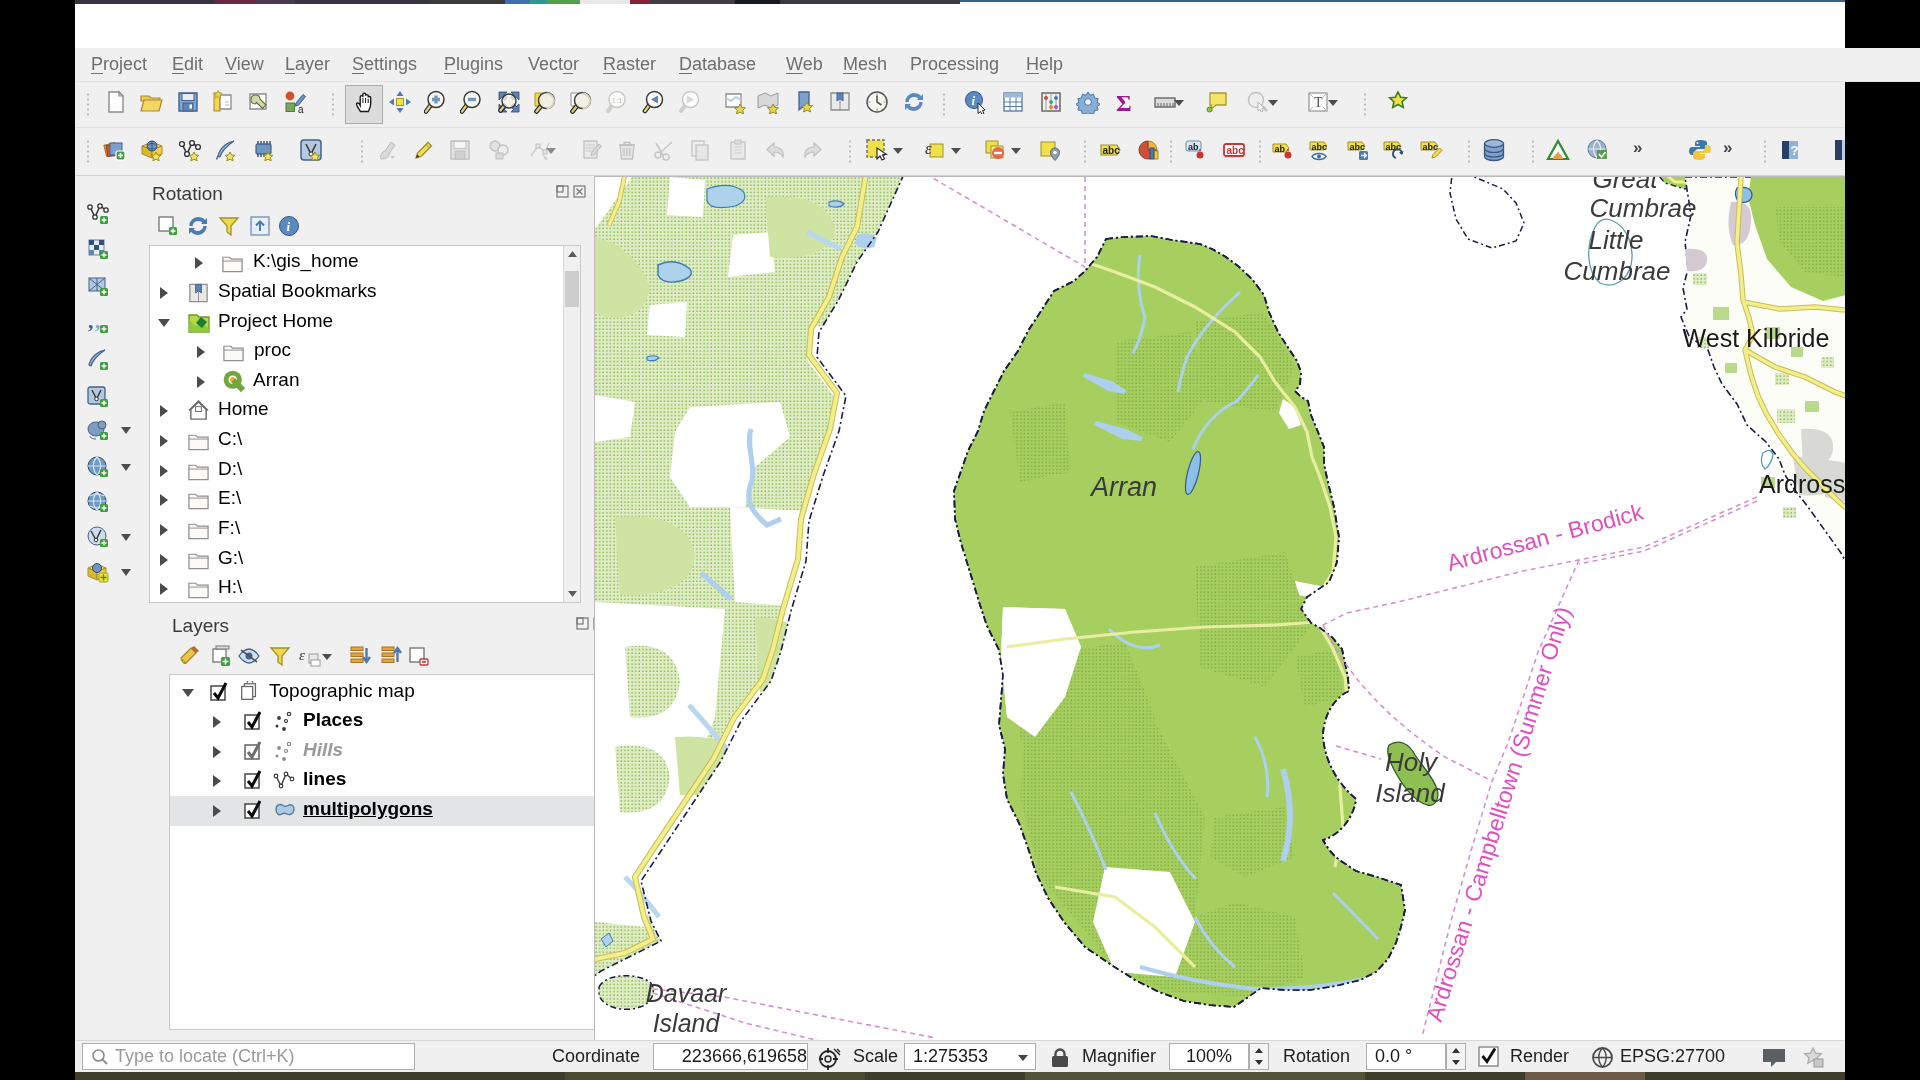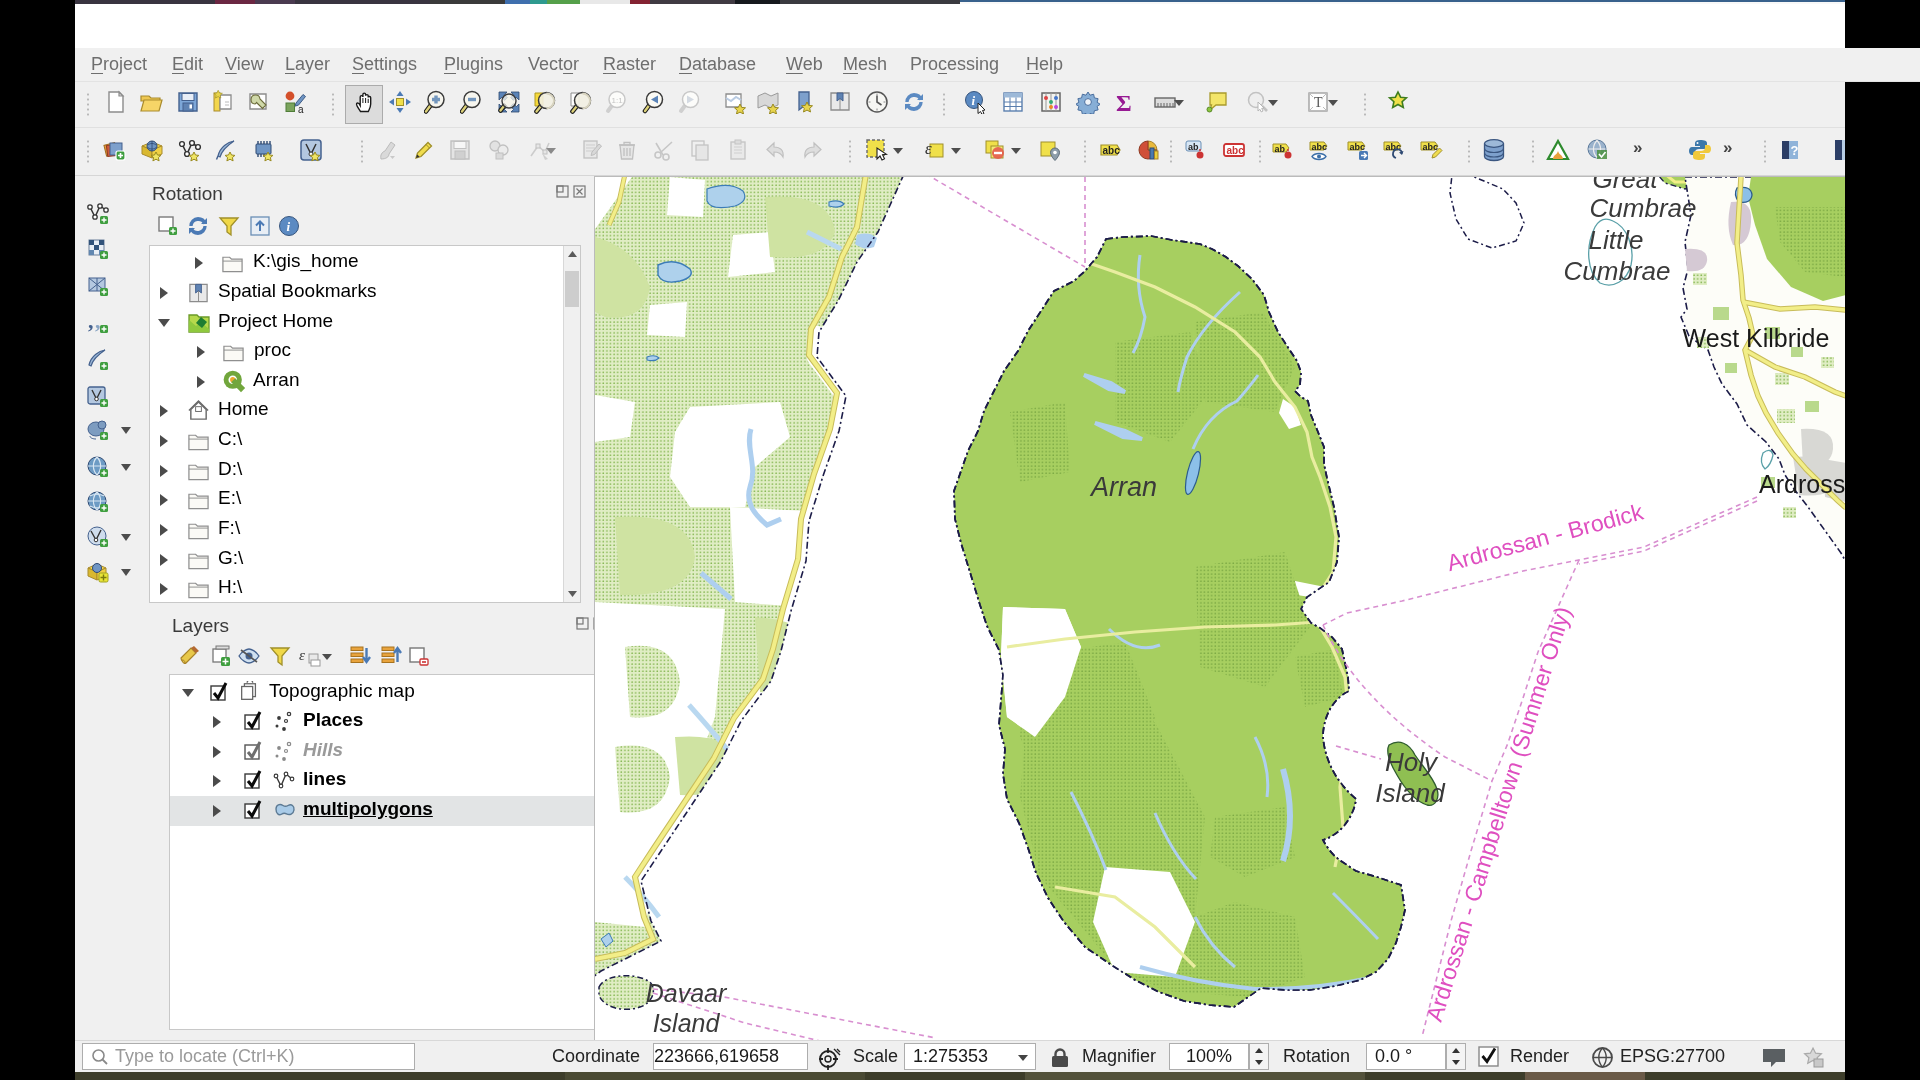--- a/index.html
+++ b/index.html
@@ -992,21 +992,21 @@
     </div>
     <div id="statusbar">
       <div class="sbbox" style="left:7px;width:333px;">
           <svg style="position:absolute;left:8px;top:4px" width="18" height="18" viewBox="0 0 18 18">
             <circle cx="7.5" cy="7.5" r="5.5" fill="none" stroke="#8a8a8a" stroke-width="1.6"></circle>
             <path d="M11.5 11.5 L16 16" stroke="#8a8a8a" stroke-width="1.8"></path>
           </svg>
           <span style="position:absolute;left:32px;top:2px;color:#9a9a9a;">Type to locate (Ctrl+K)</span>
         </div>
       <span class="sb" style="left:477px">Coordinate</span>
-      <div class="sbbox" style="left:578px;width:155px;text-align:left;padding-top:2px;">223666,619658</div>
+      <div class="sbbox" style="left:578px;width:155px;text-align:right;padding-top:2px;">223666,619658</div>
       <svg class="sb" style="left:742px;top:4px" width="26" height="26" viewBox="0 0 26 26">
           <circle cx="11" cy="14" r="8" fill="none" stroke="#222" stroke-width="1.8"></circle>
           <circle cx="11" cy="14" r="3" fill="none" stroke="#222" stroke-width="1.4"></circle>
           <path d="M11 3 v5 M11 20 v5 M2 14 h4 M16 14 h5" stroke="#222" stroke-width="1.8"></path>
           <path d="M17 4 l6 6 M20 4 l3 3" stroke="#222" stroke-width="1.4"></path>
         </svg>
       <span class="sb" style="left:778px">Scale</span>
       <div class="sbbox" style="left:829px;width:132px;padding:2px 11px 0 8px;">1:275353<svg style="position:absolute;right:6px;top:10px" width="12" height="8">
             <path d="M1 1 L11 1 L6 7 z" fill="#444"></path>
           </svg></div>

